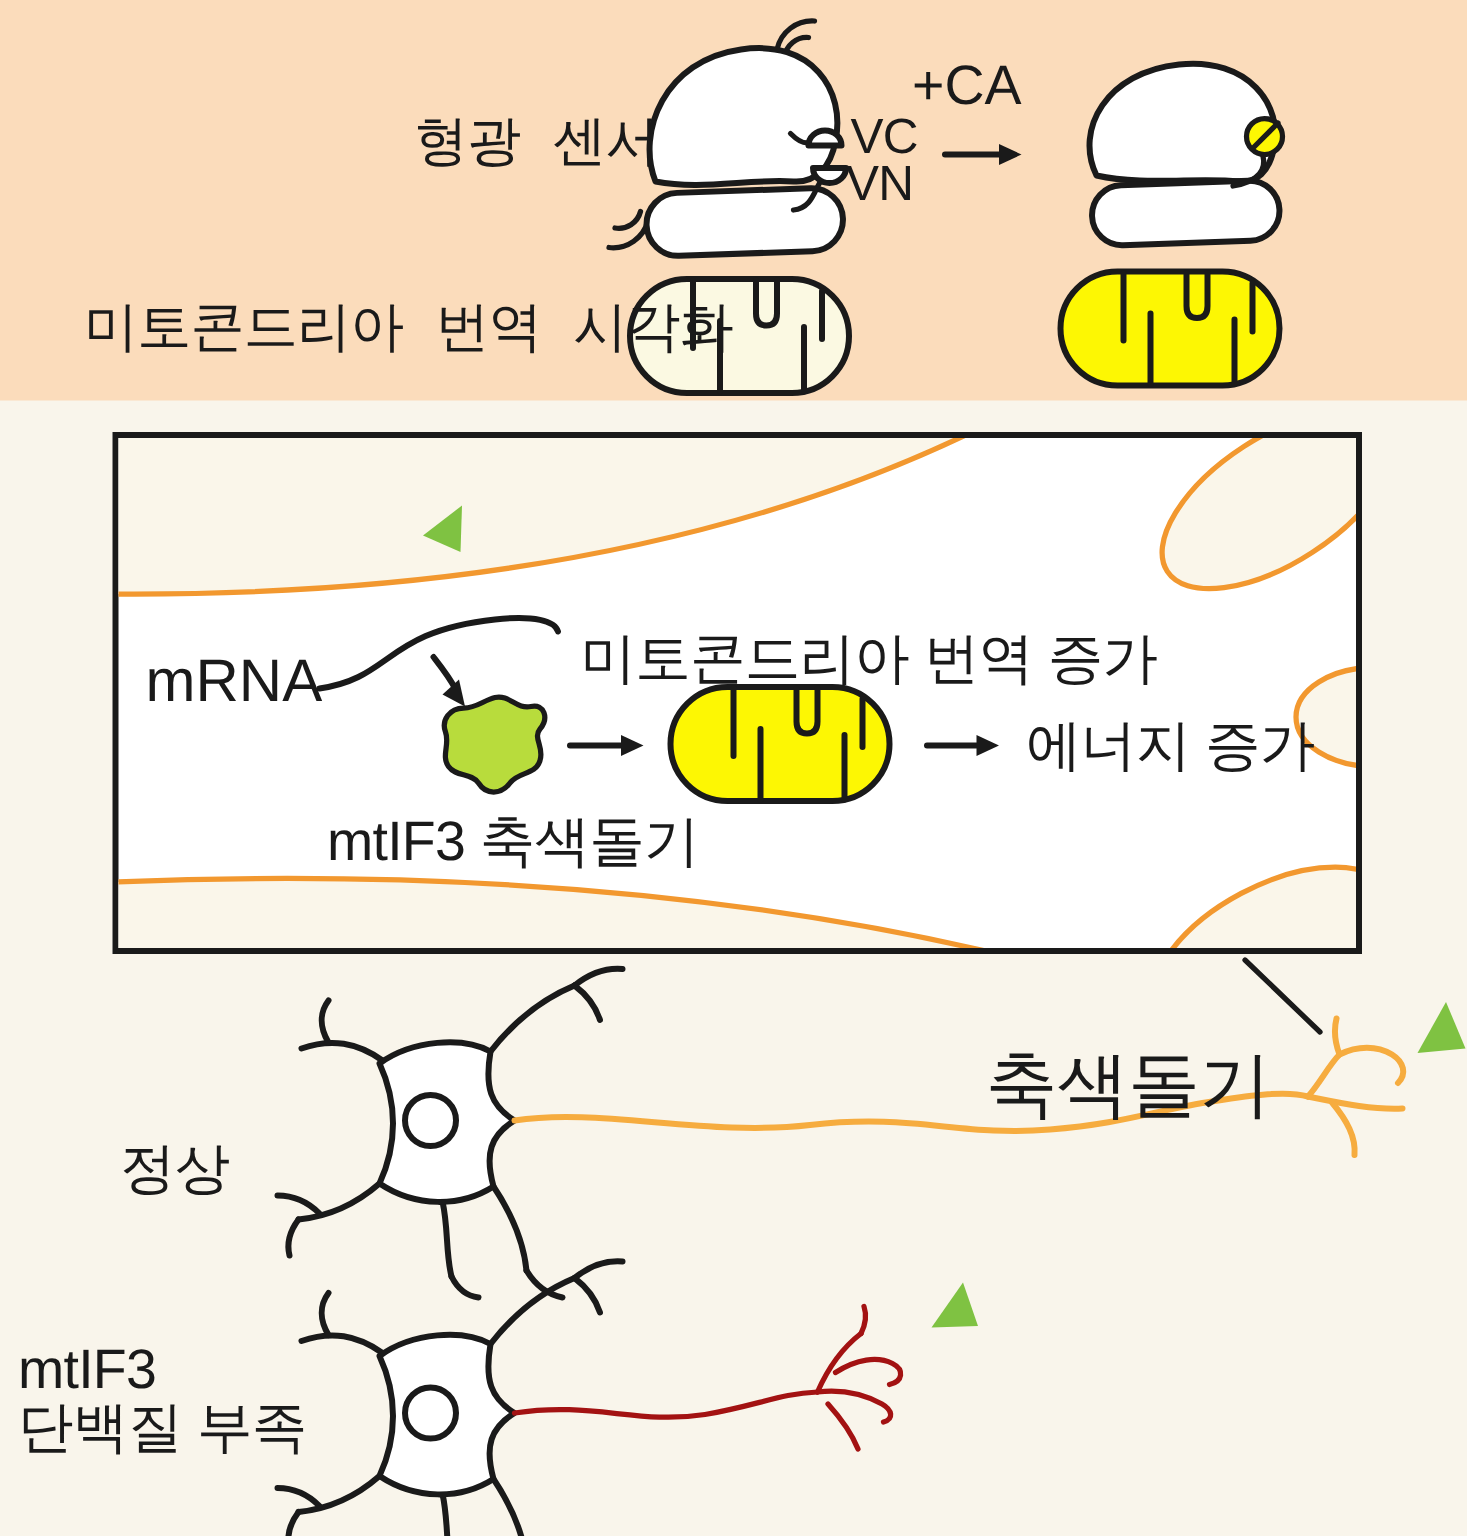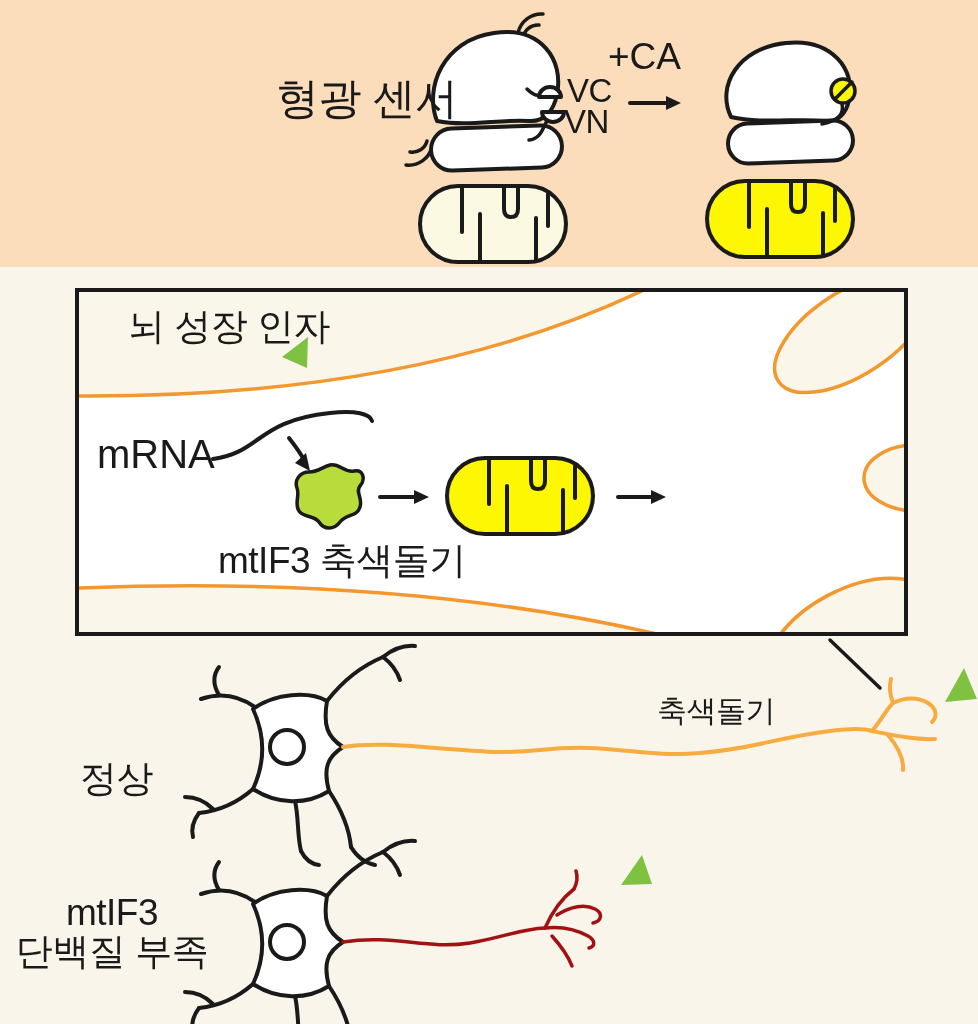--- a/index.html
+++ b/index.html
@@ -10,22 +10,22 @@
     --panel-white:#ffffff;
   }
   html,body{margin:0;padding:0;}
   body{font-family:"Liberation Sans","DejaVu Sans",sans-serif;}
   #stage{position:relative;width:978px;height:1024px;overflow:hidden;background:var(--cream-bg);}
   .band{position:absolute;left:0;top:0;width:978px;height:267px;background:var(--peach-bg);}
   .panel{position:absolute;left:75px;top:288px;width:833px;height:348px;background:var(--panel-white);
          border:4px solid var(--ink-black);box-sizing:border-box;}
   svg.canvas{position:absolute;left:0;top:0;width:978px;height:1024px;}
   .lbl{position:absolute;color:var(--ink-black);white-space:nowrap;font-weight:500;letter-spacing:-0.5px;}
-  .f38{font-size:43px;} .f37{font-size:37px;} .f40{font-size:40px;text-align:center;} .f36{font-size:30px;} .f33{font-size:33px;}
-  .center2{text-align:center;width:200px;line-height:39px;}
+  .f38{font-size:36px;font-family:Liberation Mono, monospace;} .f37{font-size:37px;} .f40{font-size:40px;text-align:center;} .f36{font-size:48px;} .f33{font-size:33px;}
+  .center2{text-align:left;width:200px;line-height:39px;}
   
   .shape{fill:#fff;stroke:var(--ink-black);stroke-width:4;stroke-linejoin:round;}
   .ln{fill:none;stroke:var(--ink-black);stroke-width:3.5;stroke-linecap:round;}
   .ln4{fill:none;stroke:var(--ink-black);stroke-width:4;stroke-linecap:round;}
   .mshape{stroke:var(--ink-black);stroke-width:4;}
   .cr{fill:none;stroke:var(--ink-black);stroke-width:4;stroke-linecap:round;}
   .tinto{fill:var(--box-tint);stroke:var(--membrane-orange);stroke-width:3.5;}
   .tintfill{fill:var(--box-tint);stroke:none;}
   .oline{fill:none;stroke:var(--membrane-orange);stroke-width:3.5;stroke-linecap:round;}
   .axon-o{fill:none;stroke:var(--axon-orange);stroke-width:4;stroke-linecap:round;}
@@ -160,24 +160,26 @@
       <path class="axon-r" d="M545,928 C562,926 577,930 588,936 C595,940 596,946 589,948"></path>
       <path class="axon-r" d="M552,936 C561,946 568,956 572,966"></path>
     </g>
     <polygon class="tri" points="621,885 642,855 652,884"></polygon>
   </svg>
 
   <div class="lbl f38" style="left:276px;top:70px;">형광 센서</div>
   <div class="lbl f33" style="left:567px;top:72px;">VC</div>
   <div class="lbl f33" style="left:564px;top:103px;">VN</div>
   <div class="lbl f37" style="left:608px;top:36px;letter-spacing:0;">+CA</div>
+  <div class="lbl f38" style="left:56px;top:194px;">미토콘드리아 번역 시각화</div>
 
-  <div class="lbl f37" style="left:128px;top:302px;">뇌 성장 인자</div>
   <div class="lbl f40" style="left:97px;top:432px;letter-spacing:0;">mRNA</div>
+  <div class="lbl f37" style="left:387px;top:414px;">미토콘드리아 번역 증가</div>
   <div class="lbl f37" style="left:218px;top:536px;">mtIF3 축색돌기</div>
+  <div class="lbl f37" style="left:684px;top:472px;">에너지 증가</div>
 
   <div class="lbl f37" style="left:80px;top:722px;margin-top:32px;">정상</div>
   <div class="lbl f36" style="left:657px;top:691px;">축색돌기</div>
   <div class="lbl f37 center2" style="left:12px;top:893px;">
     <div>mtIF3</div>
     <div>단백질 부족</div>
   </div>
 
 </div>
 

